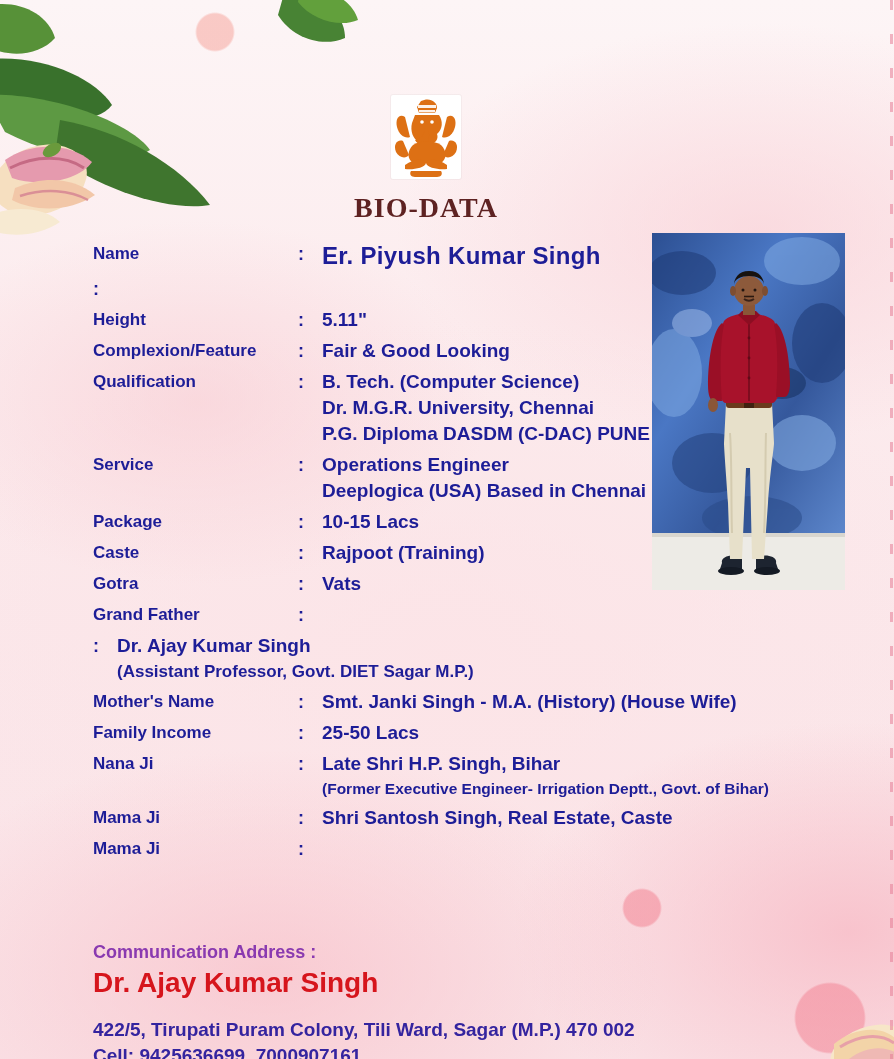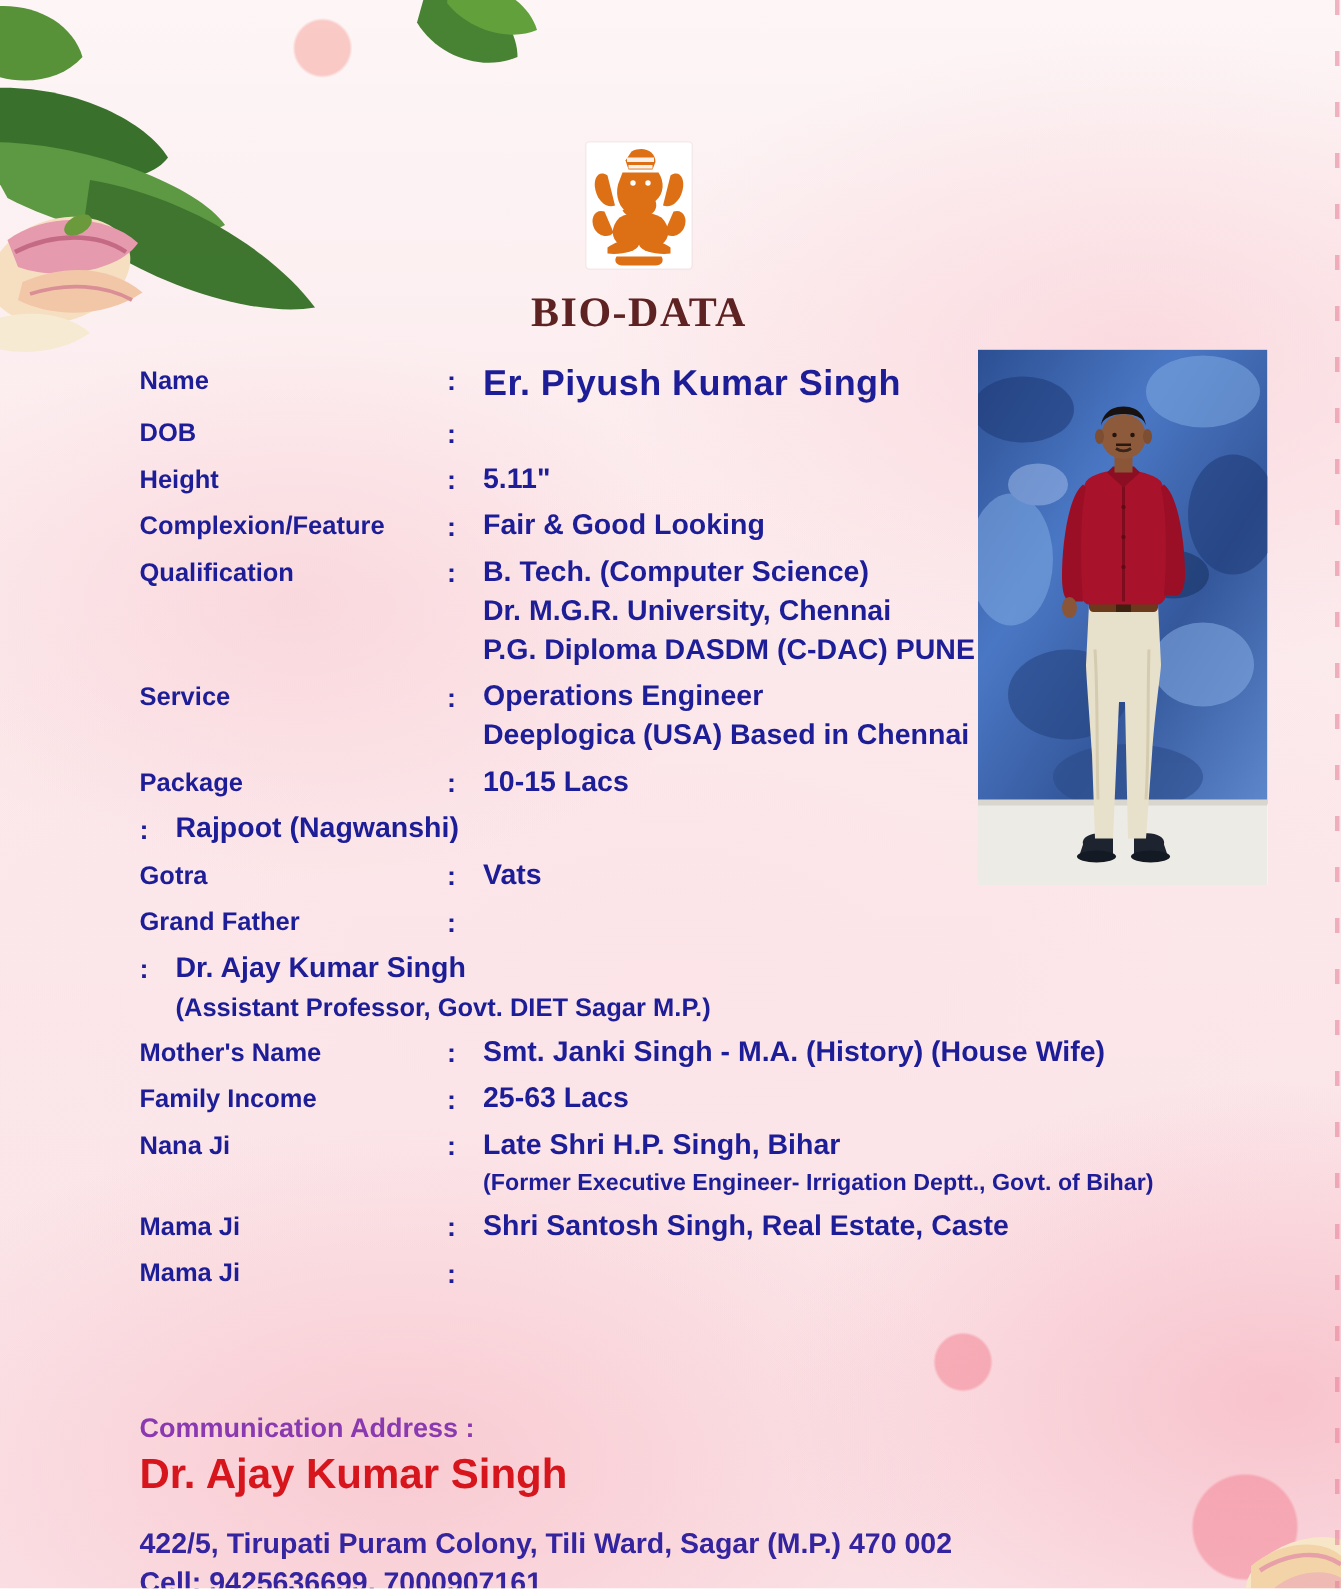--- a/index.html
+++ b/index.html
@@ -148,21 +148,20 @@
 
     <div class="row">
       <div class="label">Name</div>
       <div class="colon">:</div>
       <div class="value">
           <div class="line name-line">Er. Piyush Kumar Singh</div>
         </div>
     </div>
 
     <div class="row">
-      <div class="label">DOB</div>
       <div class="colon">:</div>
     </div>
 
     <div class="row">
       <div class="label">Height</div>
       <div class="colon">:</div>
       <div class="value">
           <div class="line">5.11"</div>
         </div>
     </div>
@@ -196,23 +195,24 @@
 
     <div class="row">
       <div class="label">Package</div>
       <div class="colon">:</div>
       <div class="value">
           <div class="line">10-15 Lacs</div>
         </div>
     </div>
 
     <div class="row">
-      <div class="colon">:</div>
-      <div class="value">
-          <div class="line">Rajpoot (Nagwanshi)</div>
+      <div class="label">Caste</div>
+      <div class="colon">:</div>
+      <div class="value">
+          <div class="line">Rajpoot (Training)</div>
         </div>
     </div>
 
     <div class="row">
       <div class="label">Gotra</div>
       <div class="colon">:</div>
       <div class="value">
           <div class="line">Vats</div>
         </div>
     </div>
@@ -235,21 +235,21 @@
       <div class="colon">:</div>
       <div class="value">
           <div class="line">Smt. Janki Singh - M.A. (History) (House Wife)</div>
         </div>
     </div>
 
     <div class="row">
       <div class="label">Family Income</div>
       <div class="colon">:</div>
       <div class="value">
-          <div class="line">25-63 Lacs</div>
+          <div class="line">25-50 Lacs</div>
         </div>
     </div>
 
     <div class="row">
       <div class="label">Nana Ji</div>
       <div class="colon">:</div>
       <div class="value">
         <div class="line">Late Shri H.P. Singh, Bihar</div>
         <div class="line note">(Former Executive Engineer- Irrigation Deptt., Govt. of Bihar)</div>
       </div>

